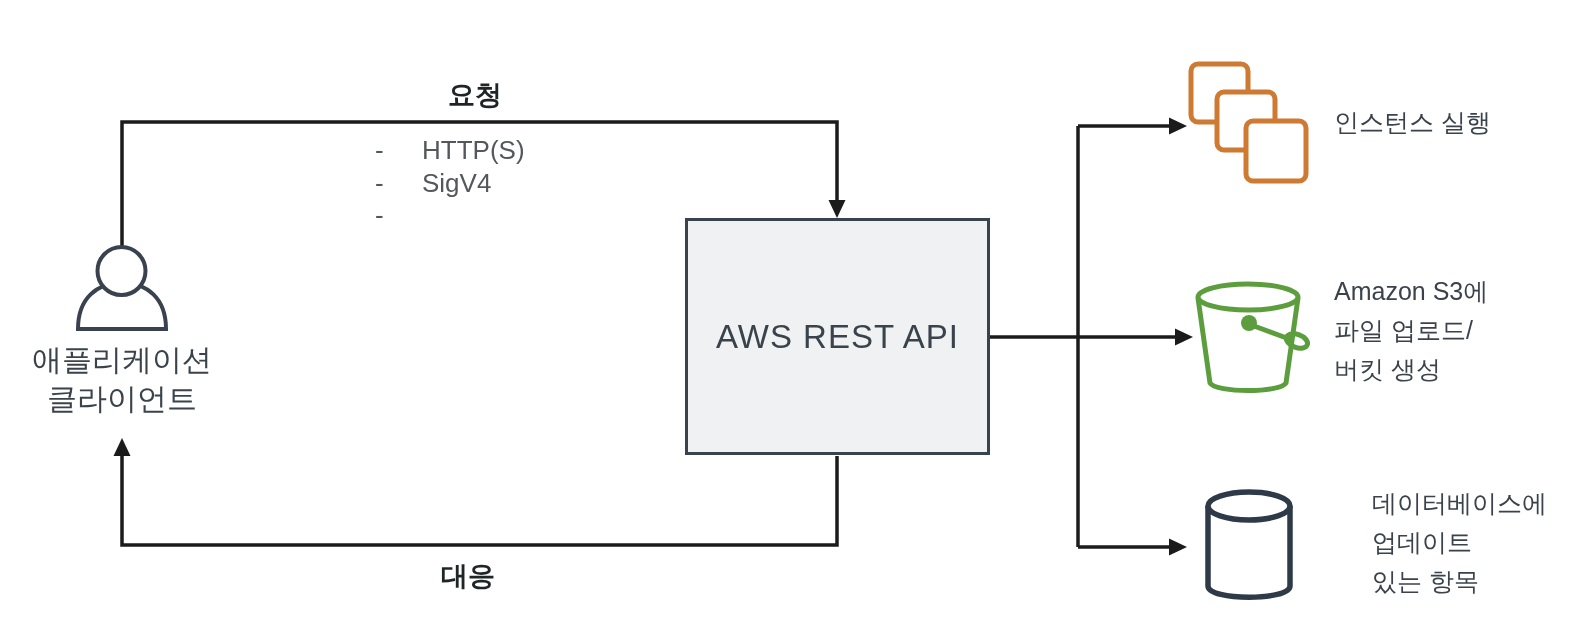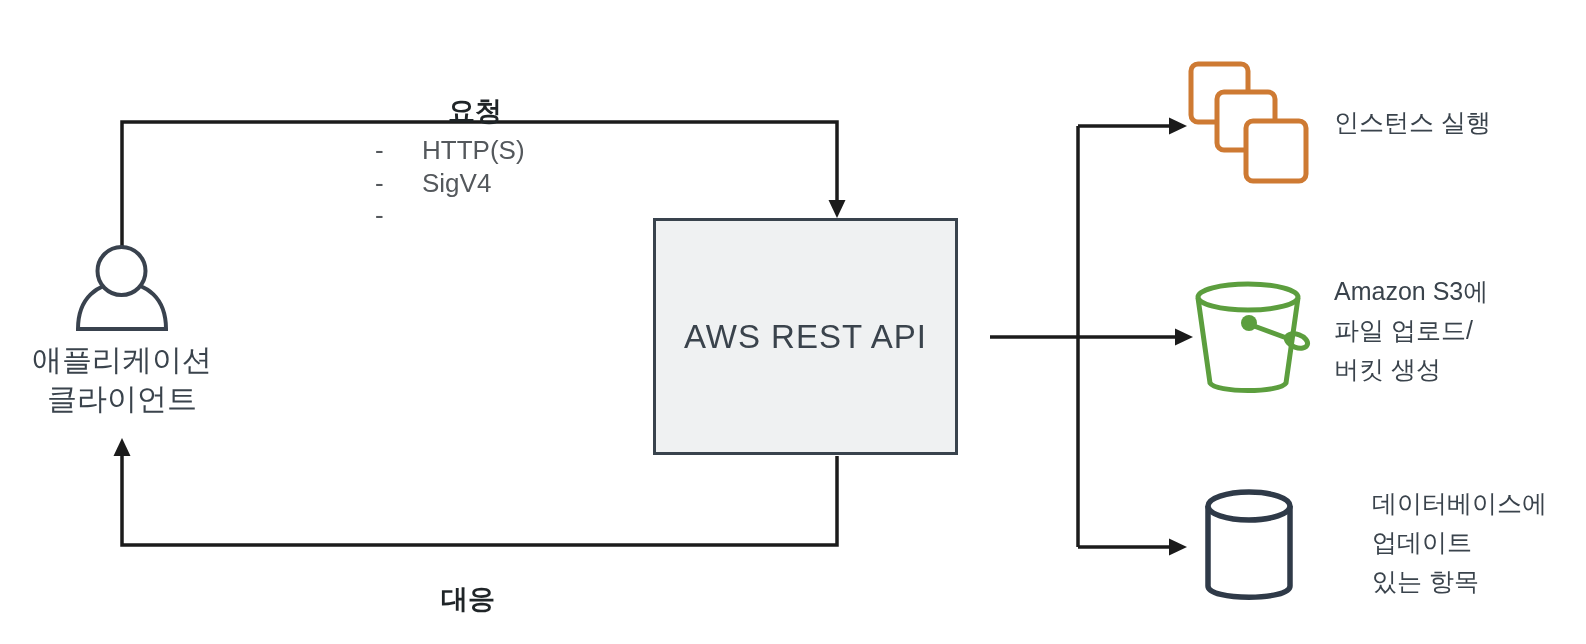--- a/index.html
+++ b/index.html
@@ -23,37 +23,37 @@
   .s3-open      { stroke: var(--s3); stroke-width: 5; fill: none; }
   .db-shape     { stroke: var(--db); stroke-width: 5.5; fill: #ffffff; }
 
   
   .txt { position: absolute; color: var(--label); }
 
   .flow-label {
     font-size: 27px; font-weight: bold; color: var(--bold_label);
     width: 100px; text-align: center;
   }
-  .req-label  { left: 425px; top: 77px; margin-top: 16px; }
-  .res-label  { left: 418px; top: 558px; margin-top: 23px; }
+  .req-label  { left: 425px; top: 77px; }
+  .res-label  { left: 418px; top: 558px; }
 
   .req-details {
     left: 375px; top: 134px; width: 300px;
     font-size: 26px; line-height: 32.5px; color: var(--detail_text);
   }
   .req-row { display: flex; }
   .req-row .dash { width: 47px; flex: 0 0 47px; }
 
   .client-label {
     left: 12px; top: 340px; width: 220px; text-align: center;
     font-size: 30px; line-height: 39px; color: var(--label);
   }
 
   .api-box {
-    position: absolute; left: 653px; top: 218px;
+    position: absolute; left: 685px; top: 218px;
     width: 305px; height: 237px; box-sizing: border-box;
     background: var(--box_fill);
     border: 3px solid var(--box_border);
     display: flex; align-items: center; justify-content: center;
     font-size: 33px; letter-spacing: 1px; color: var(--label);
   }
 
   .svc-label { font-size: 25px; line-height: 39px; color: var(--label); }
   .svc-ec2 { left: 1334px; top: 103px; }
   .svc-s3  { left: 1334px; top: 272px; }

